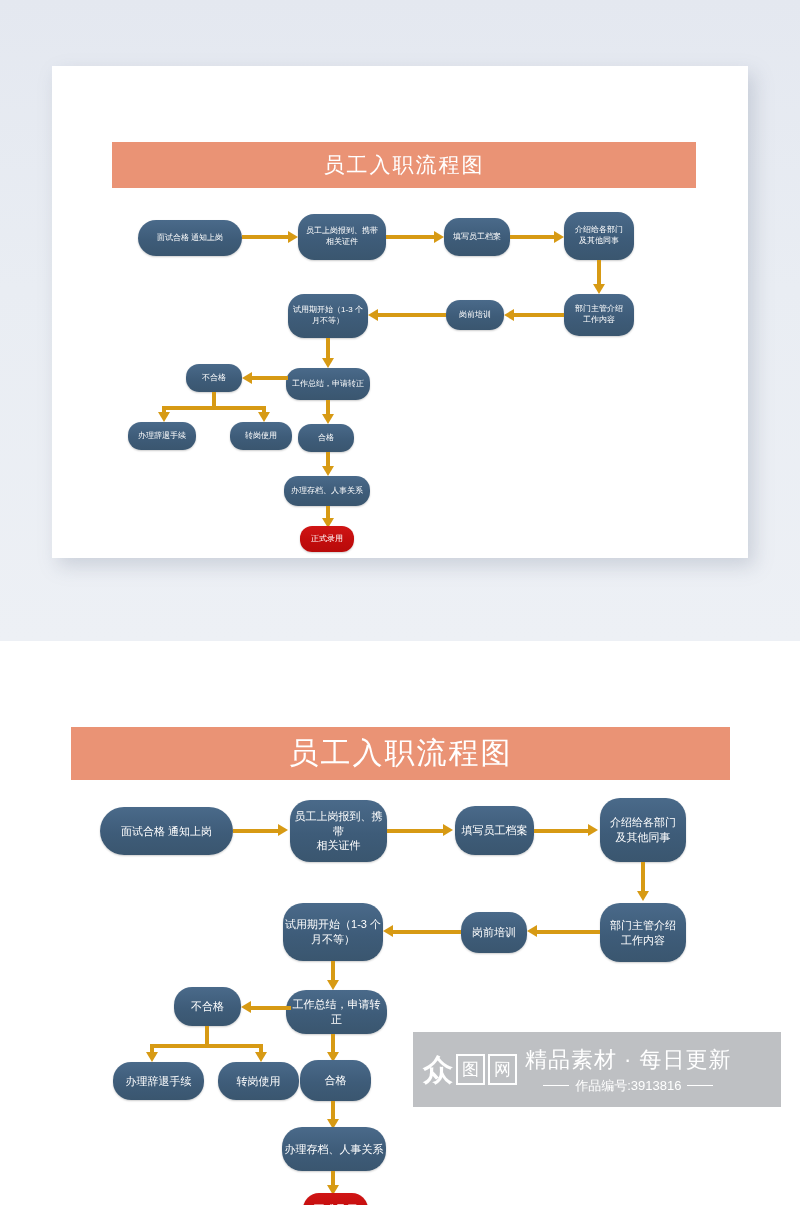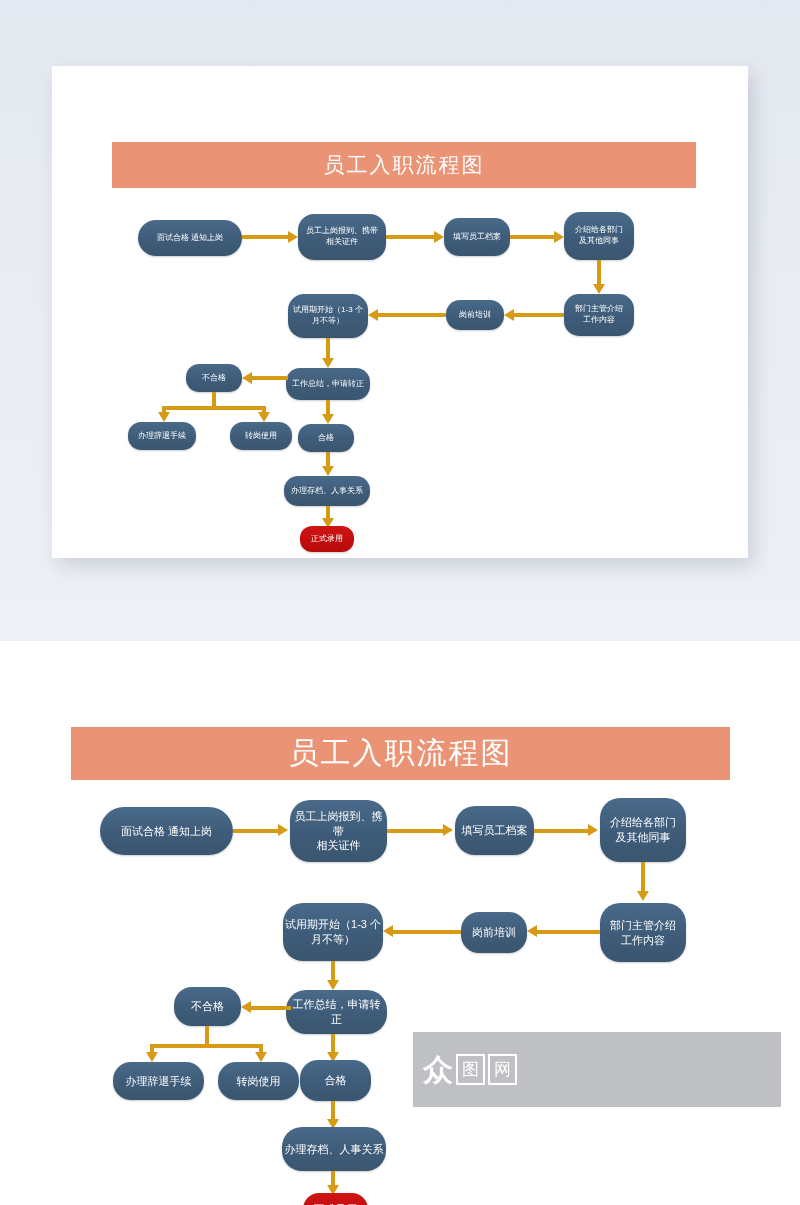--- a/index.html
+++ b/index.html
@@ -279,15 +279,23 @@
       <div class="node terminal" style="left:303px;top:552px;width:65px;height:33px;border-radius:16px;font-size:11px;">正式录用</div>
     </div>
   </div>
 
   <div class="watermark">
     <div class="wm-logo">
       <span class="wm-glyph">众</span>
       <span class="wm-box">图</span>
       <span class="wm-box">网</span>
     </div>
+    <div class="wm-right">
+      <div class="wm-top">精品素材 · 每日更新</div>
+      <div class="wm-bottom">
+        <span class="wm-rule"></span>
+        <span>作品编号:3913816</span>
+        <span class="wm-rule"></span>
+      </div>
+    </div>
   </div>
 
 </div>
 
 </body></html>

